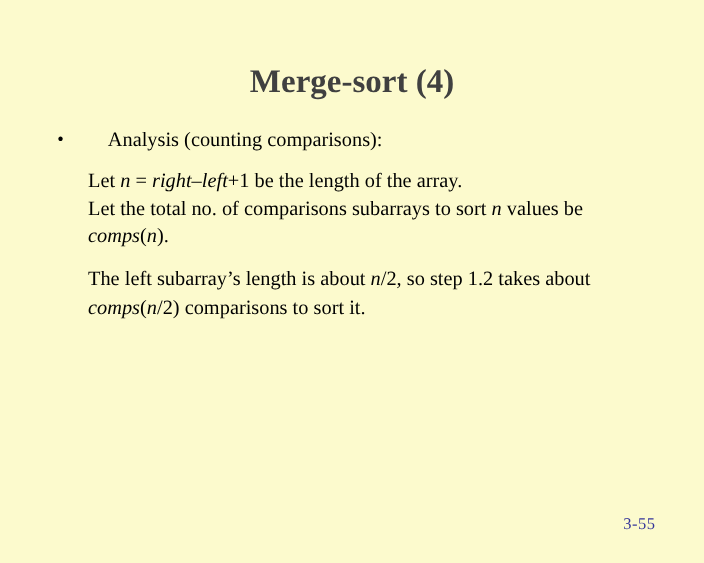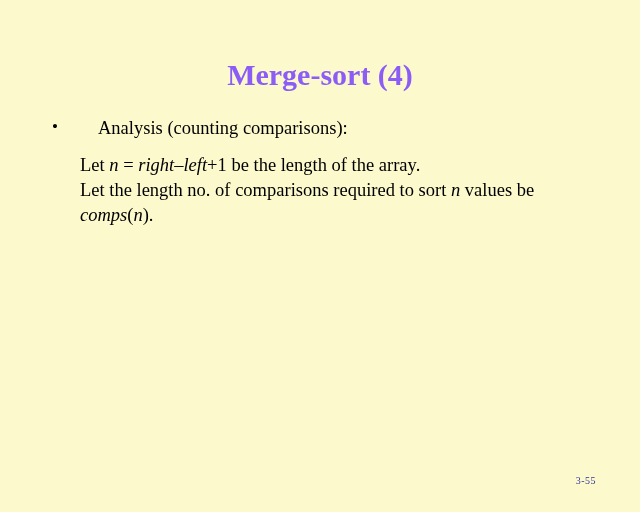--- a/index.html
+++ b/index.html
@@ -69,40 +69,41 @@
   .para.tight {
     margin-bottom: 14px;
   }
   .para i, .bullet-text i {
     font-style: italic;
   }
   .slide-number {
     position: absolute;
     right: 44px;
     bottom: 26px;
-    font-size: 10px;
+    font-size: 15px;
     color: #333399;
     font-family: "Liberation Serif", "DejaVu Serif", serif;
     letter-spacing: 0.5px;
     text-align: right;
   }
 </style>
 </head>
 <body style="background: rgb(252, 250, 205);">
 
 <div class="slide">
 
-  <div class="slide-title" style="color: #8b5cf6;">Merge-sort (4)</div>
+  <div class="slide-title" style="color: #404040;">Merge-sort (4)</div>
 
   <div class="body-block" style="color: rgb(0, 0, 0);">
 
     <div class="bullet-row">
       <span class="bullet-marker">•</span>
       <span class="bullet-text">Analysis (counting comparisons):</span>
     </div>
 
-    <div class="para tight"><span>Let </span><i>n</i><span> = </span><i>right</i><span>–</span><i>left</i><span>+1 be the length of the array.</span><br><span>Let the length no. of comparisons required to sort </span><i>n</i><span> values be </span><i>comps</i><span>(</span><i>n</i><span>).</span></div>
+    <div class="para tight"><span>Let </span><i>n</i><span> = </span><i>right</i><span>–</span><i>left</i><span>+1 be the length of the array.</span><br><span>Let the total no. of comparisons subarrays to sort </span><i>n</i><span> values be </span><i>comps</i><span>(</span><i>n</i><span>).</span></div>
+    <div class="para"><span>The left subarray’s length is about </span><i>n</i><span>/2, so step 1.2 takes about </span><i>comps</i><span>(</span><i>n</i><span>/2) comparisons to sort it.</span></div>
 
   </div>
 
   <div class="slide-number" style="color: rgb(51, 51, 153);">3-55</div>
 
 </div>
 
 </body></html>

